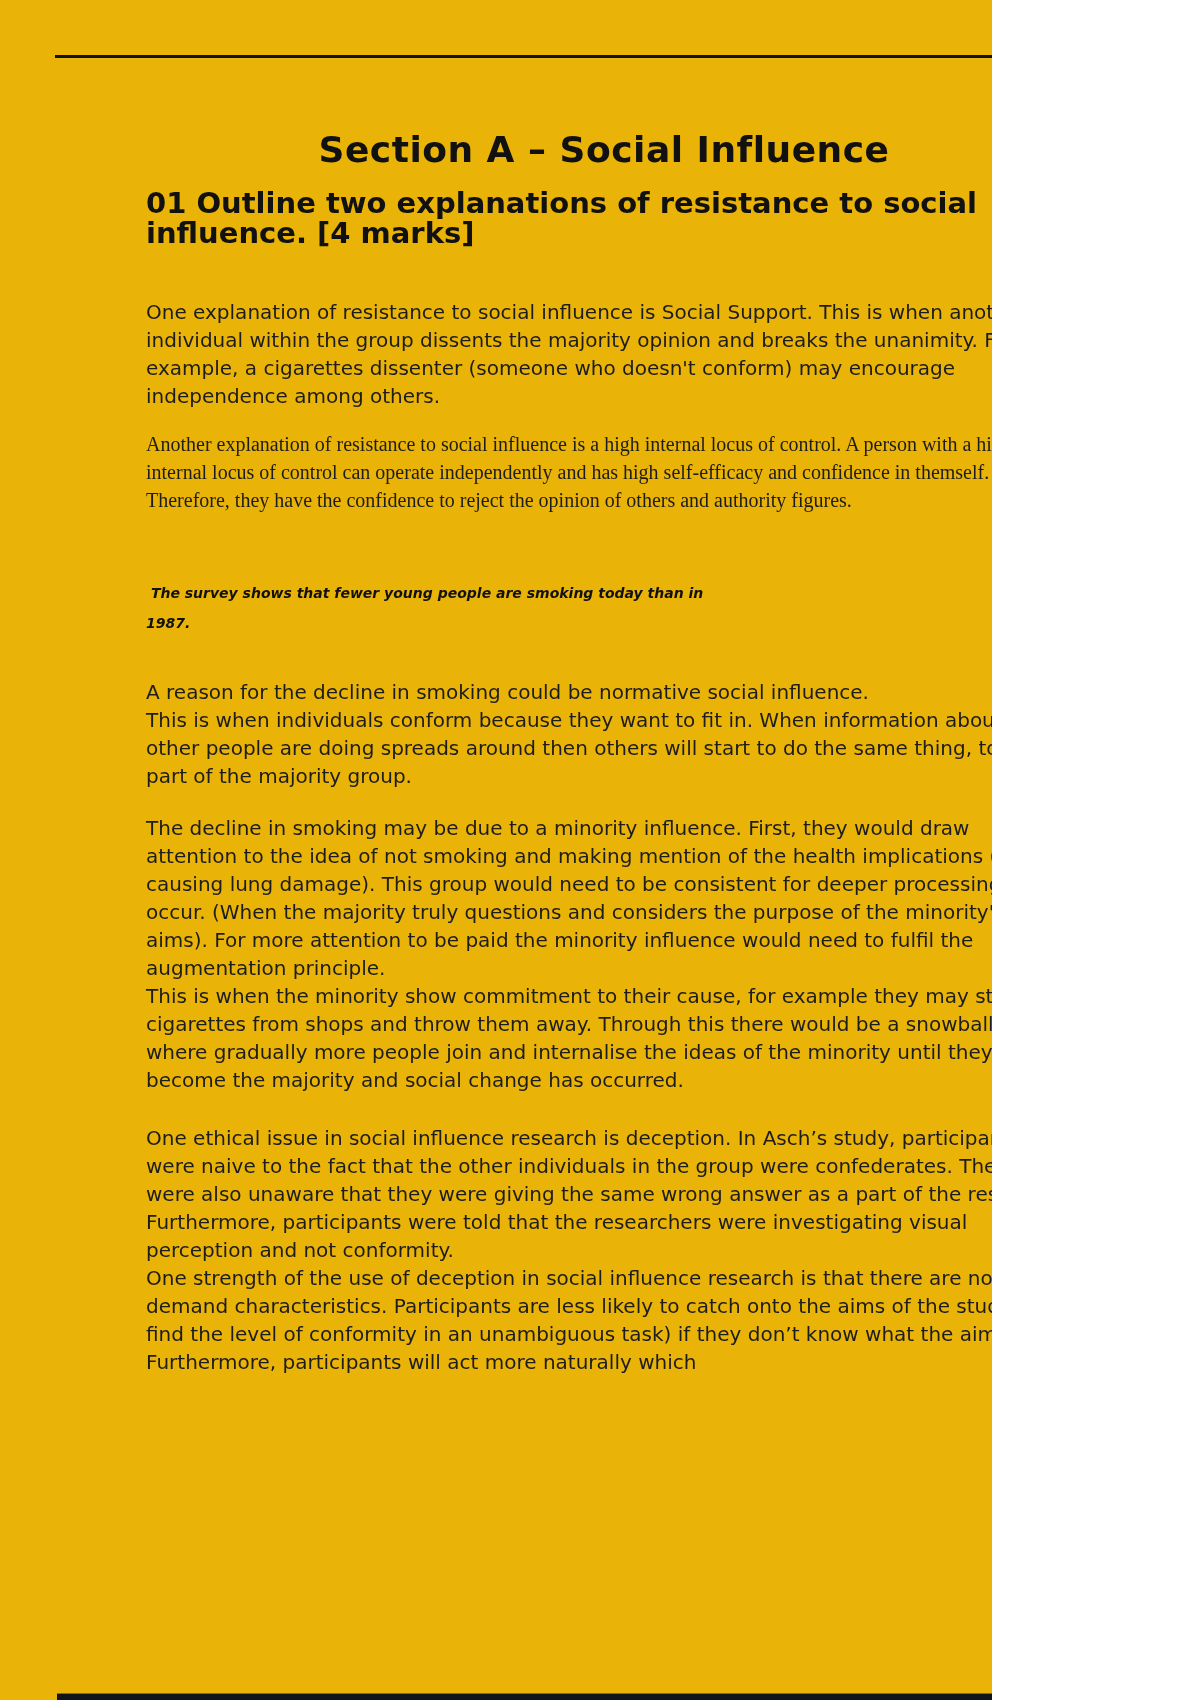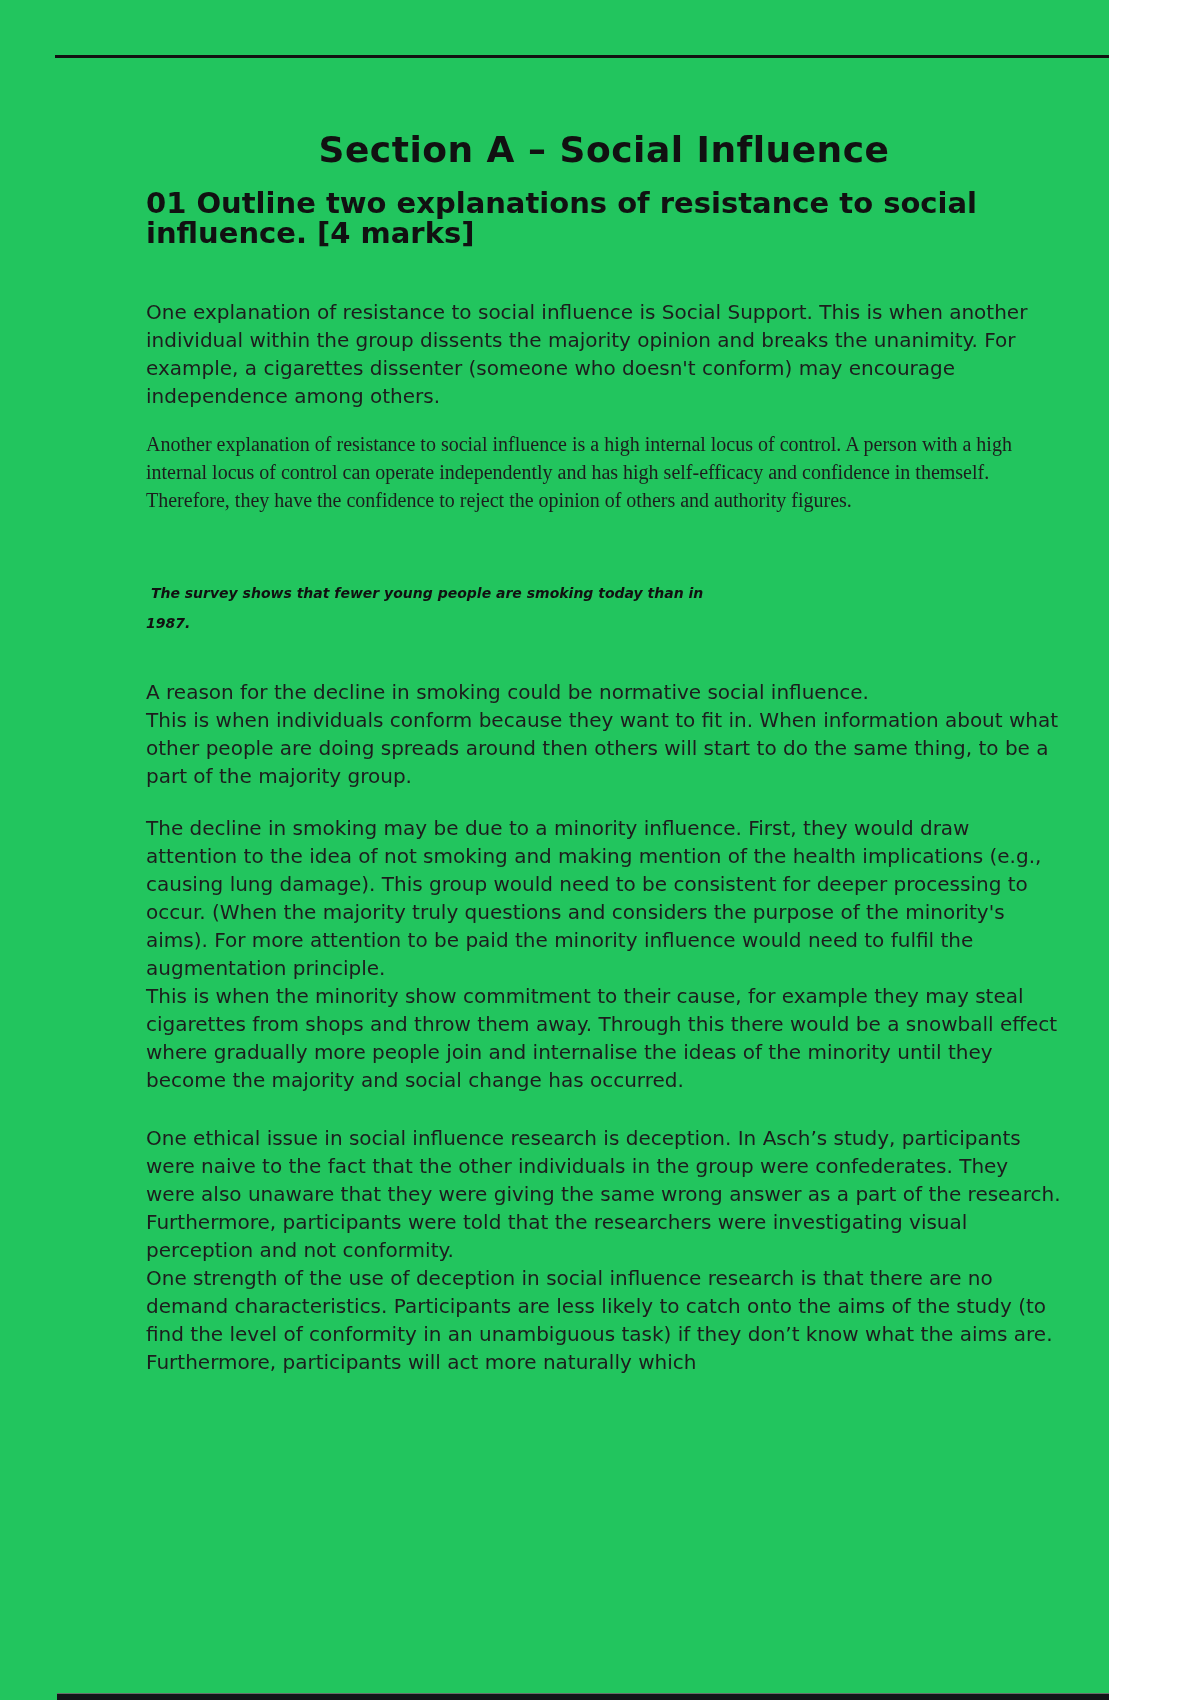--- a/index.html
+++ b/index.html
@@ -2,23 +2,23 @@
 <html><head>
 <meta charset="utf-8">
 <style>
   html, body {
     margin: 0;
     padding: 0;
     background: #ffffff;
   }
   .page {
     position: relative;
-    width: 1109px;
+    width: 992px;
     height: 1700px;
-    background: #22c55e;
+    background: #eab308;
     overflow: hidden;
     font-family: "DejaVu Sans", "Liberation Sans", sans-serif;
     color: #1d1d1d;
   }
   .rule-top {
     position: absolute;
     left: 55px;
     top: 55px;
     width: 1092px;
     height: 3px;

